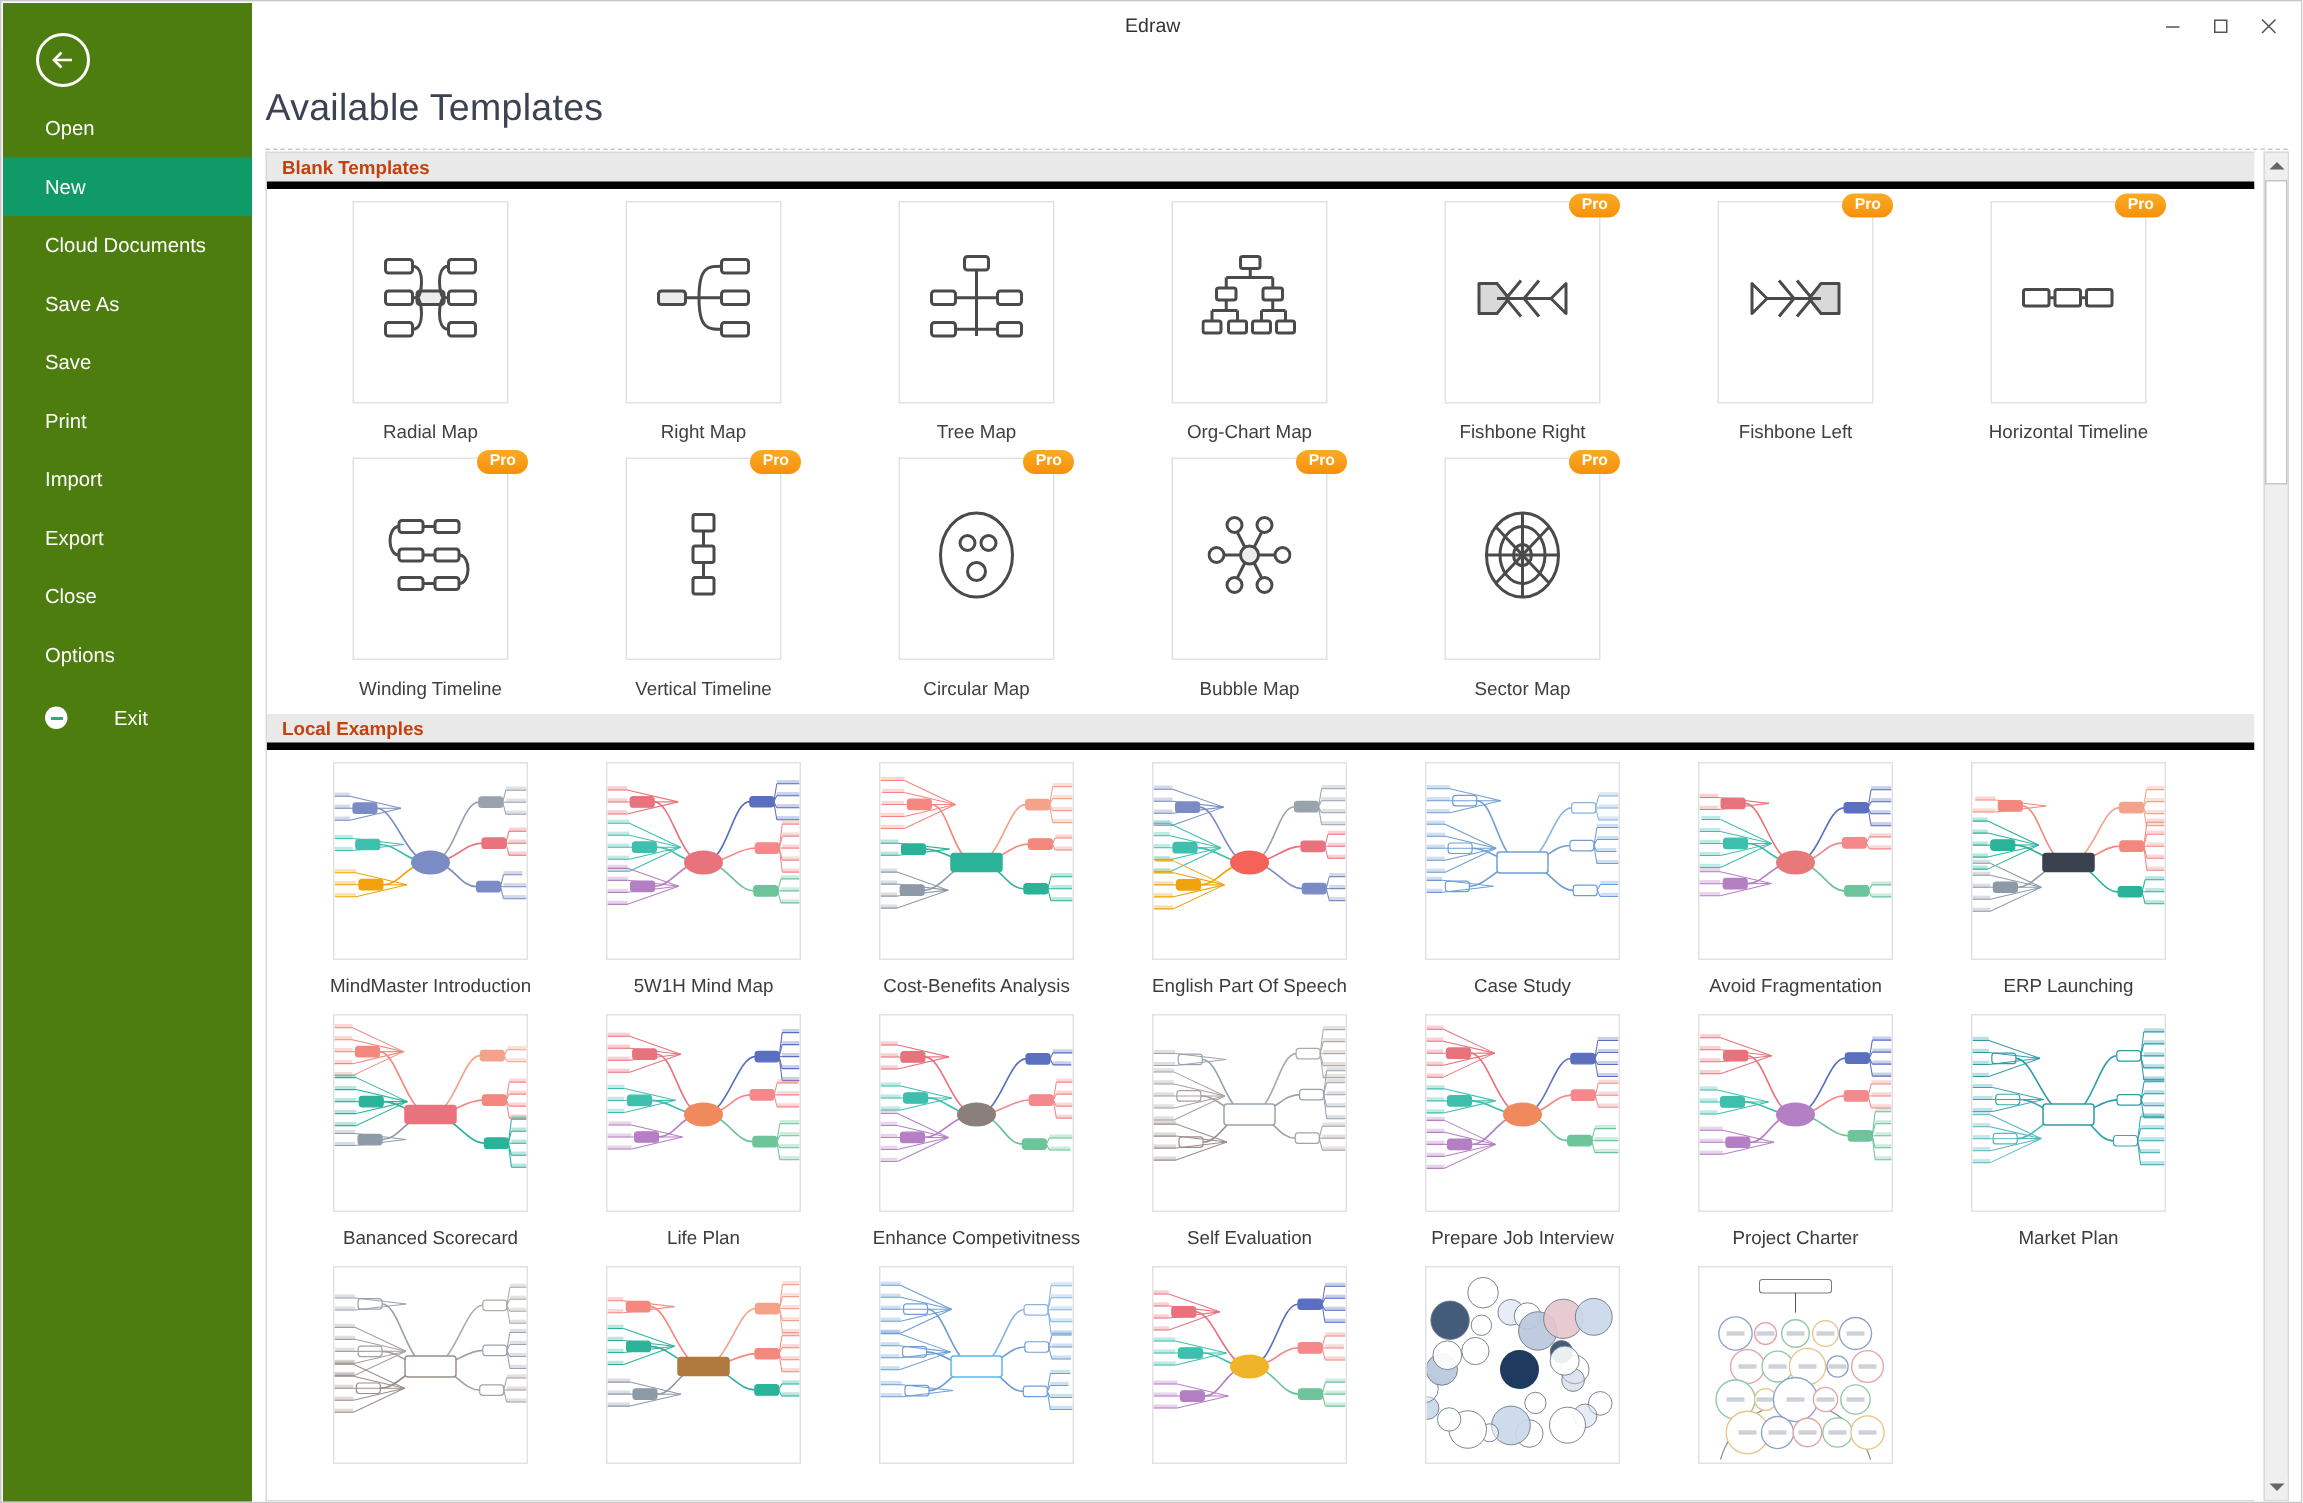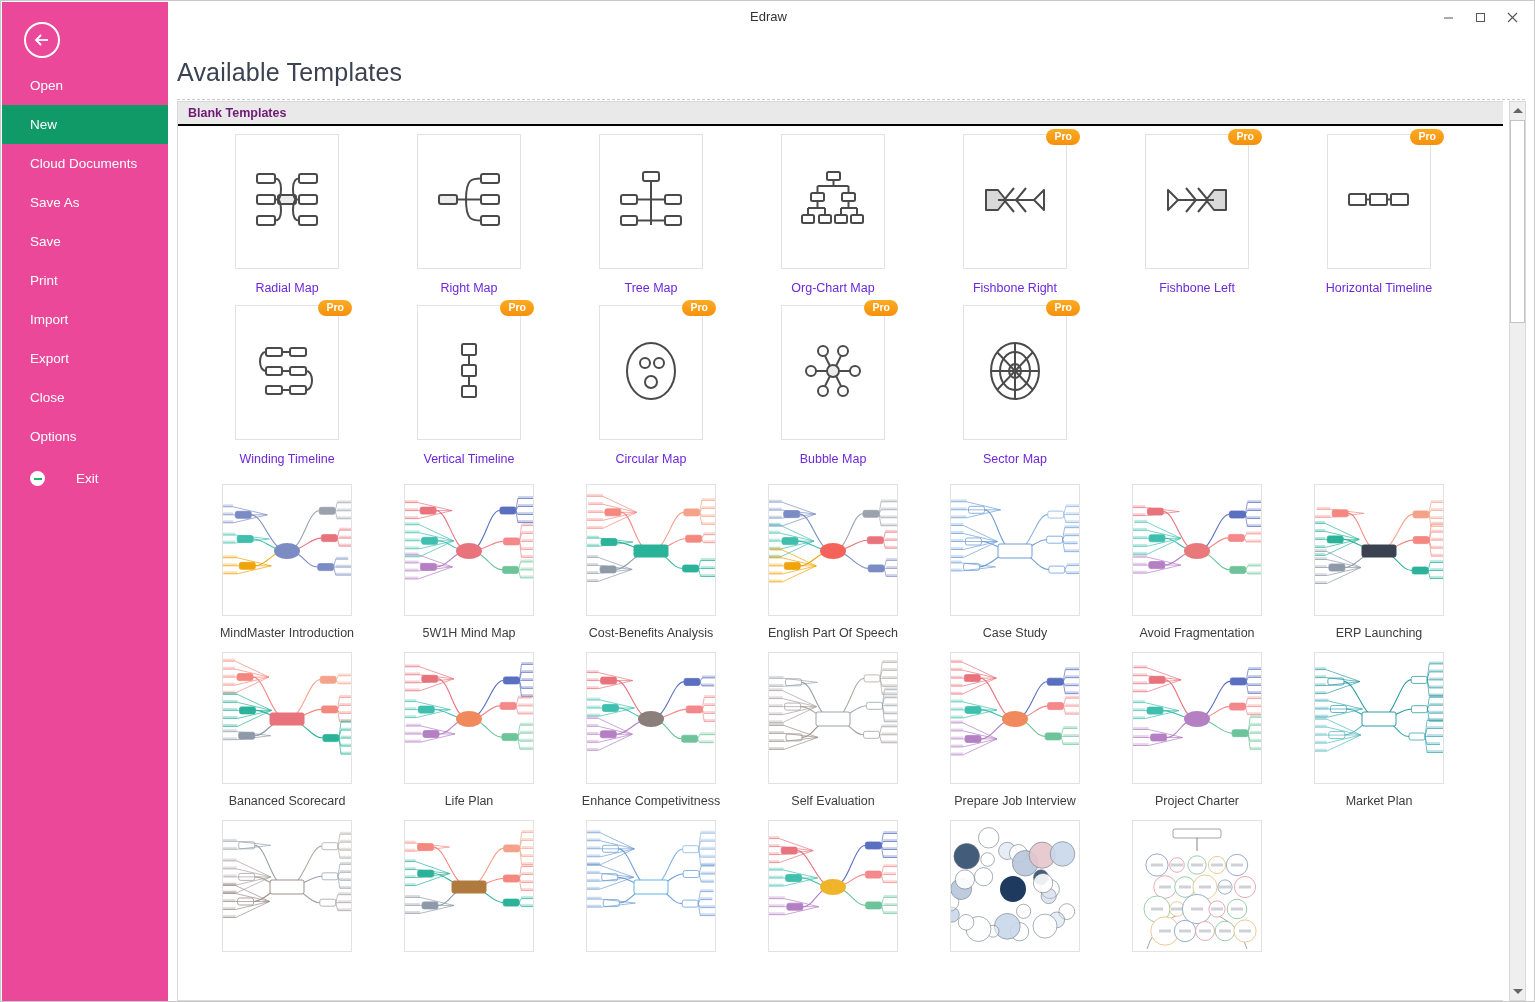--- a/index.html
+++ b/index.html
@@ -33,21 +33,21 @@
   }
   .wbtn svg { display: block; }
   .signin {
     position: absolute; right: 14px; top: 33px;
     color: #f7941e; font-size: 13px; font-weight: bold; letter-spacing: .2px;
   }
 
   
   .sidebar {
     position: absolute; left: 1px; top: 1px; width: 166px; height: 1000px;
-    background: #ec4899;
+    background: #4d7c0f;
   }
   .back-btn {
     position: absolute; left: 22px; top: 20px;
     width: 36px; height: 36px; border-radius: 50%;
     border: 2px solid #ffffff;
     display: flex; align-items: center; justify-content: center;
   }
   .back-btn svg { display: block; }
   .menu { position: absolute; top: 64px; left: 0; width: 166px; }
   .menu-item {
@@ -82,41 +82,41 @@
 
   .scrollarea {
     position: absolute; left: 9px; top: 69px;
     width: 1326px; height: 900px;
     border: 1px solid #d9d9d9; border-right: none;
     overflow: hidden; background: #fff;
   }
   .section-head {
     height: 24px; background: #e9e9e9;
     display: flex; align-items: center; padding-left: 10px;
-    font-size: 12.5px; font-weight: bold; color: #701a75;
-    border-bottom: 2px solid #000000;
+    font-size: 12.5px; font-weight: bold; color: #c2410c;
+    border-bottom: 5px solid #000000;
   }
   .grid {
     display: flex; flex-wrap: wrap;
     padding: 8px 0 0 18px;
   }
 
   
   .tcard {
     width: 182px; margin-bottom: 10px;
     display: flex; flex-direction: column; align-items: center;
   }
   .tcard .thumb {
     position: relative;
     width: 104px; height: 135px;
     border: 1px solid #e2e2e2; background: #fff;
     display: flex; align-items: center; justify-content: center;
   }
   .tcard .label {
-    margin-top: 12px; font-size: 12.5px; color: #6d28d9; text-align: center;
+    margin-top: 12px; font-size: 12.5px; color: #404040; text-align: center;
   }
   .pro-badge {
     position: absolute; top: -6px; right: -14px;
     background: linear-gradient(180deg,#fbab23,#f6900c);
     color: #fff; font-size: 10.5px; font-weight: bold;
     padding: 2px 8px 3px 8px;
     border-radius: 9px 9px 9px 9px;
     line-height: 1;
   }
 
@@ -432,20 +432,23 @@
     <line x1="2" y1="30" x2="50" y2="30" stroke="#4a4a4a" fill="none" stroke-width="2"></line>
     <line x1="8" y1="11" x2="44" y2="49" stroke="#4a4a4a" fill="none" stroke-width="2"></line>
     <line x1="44" y1="11" x2="8" y2="49" stroke="#4a4a4a" fill="none" stroke-width="2"></line>
   </svg></span>
               <span class="pro-badge">Pro</span>
             </div>
             <div class="label">Sector Map</div>
           </div>
         </div>
 
+      <div class="section-head">
+        <span>Local Examples</span>
+      </div>
       <div class="grid" id="example-grid">
           <div class="ecard">
             <div class="ethumb">
               <svg width="128" height="130" viewBox="0 0 128 130">
                 <path d="M64 66 C48 66 40.28044604988789 29.831206457610804 28.280446049887892 29.831206457610804" fill="none" stroke="#7b8cc4" stroke-width="1.1"></path>
                 <rect x="12.3" y="26.3" width="16" height="7" rx="2" fill="#7b8cc4" stroke="#7b8cc4" stroke-width="0.8"></rect>
                 <line x1="44.28044604988789" y1="29.831206457610804" x2="10.280446049887892" y2="21.8" stroke="#7b8cc4" stroke-width="0.7"></line>
                 <line x1="10.280446049887892" y1="21.8" x2="-6.6" y2="21.8" stroke="#7b8cc4" stroke-width="0.7"></line>
                 <rect x="-6.6" y="19.4" width="16.8" height="2.6" fill="#7b8cc4" opacity="0.33"></rect>
                 <line x1="44.28044604988789" y1="29.831206457610804" x2="10.280446049887892" y2="29.8" stroke="#7b8cc4" stroke-width="0.7"></line>

